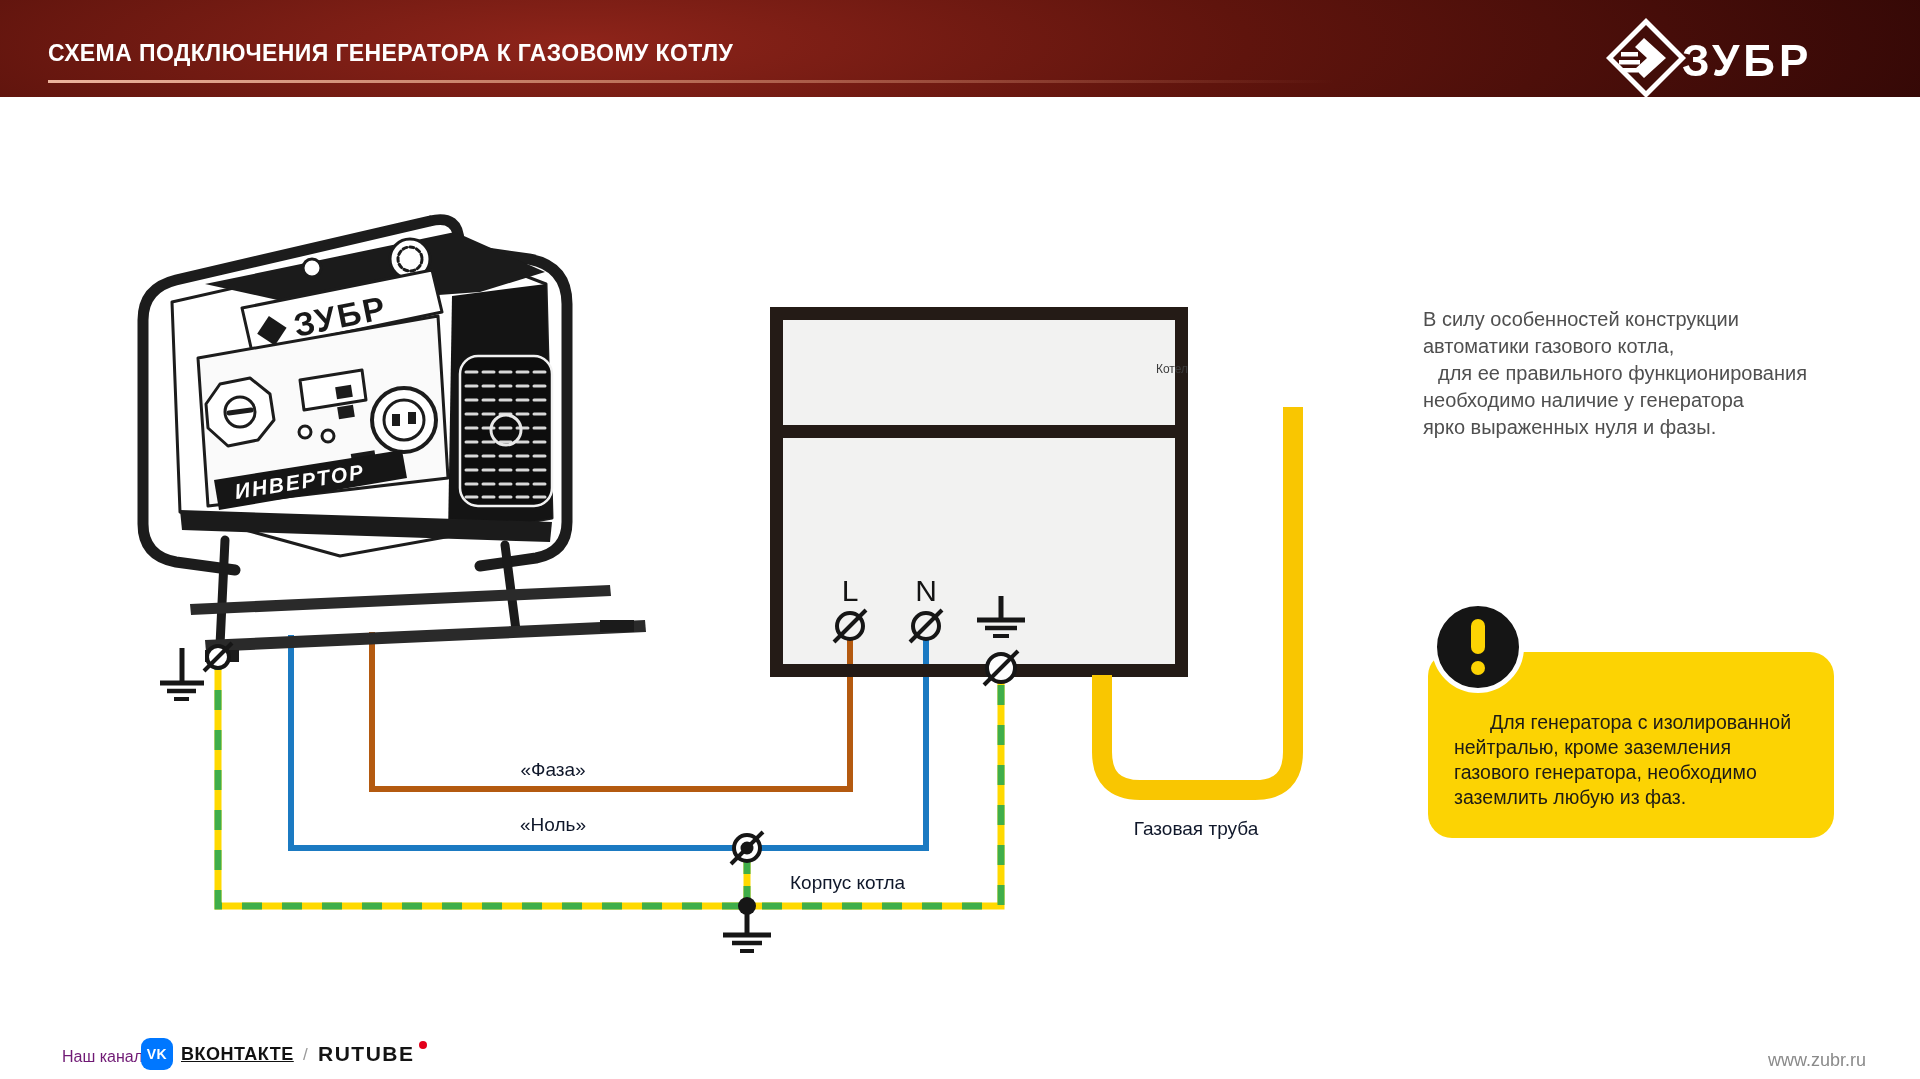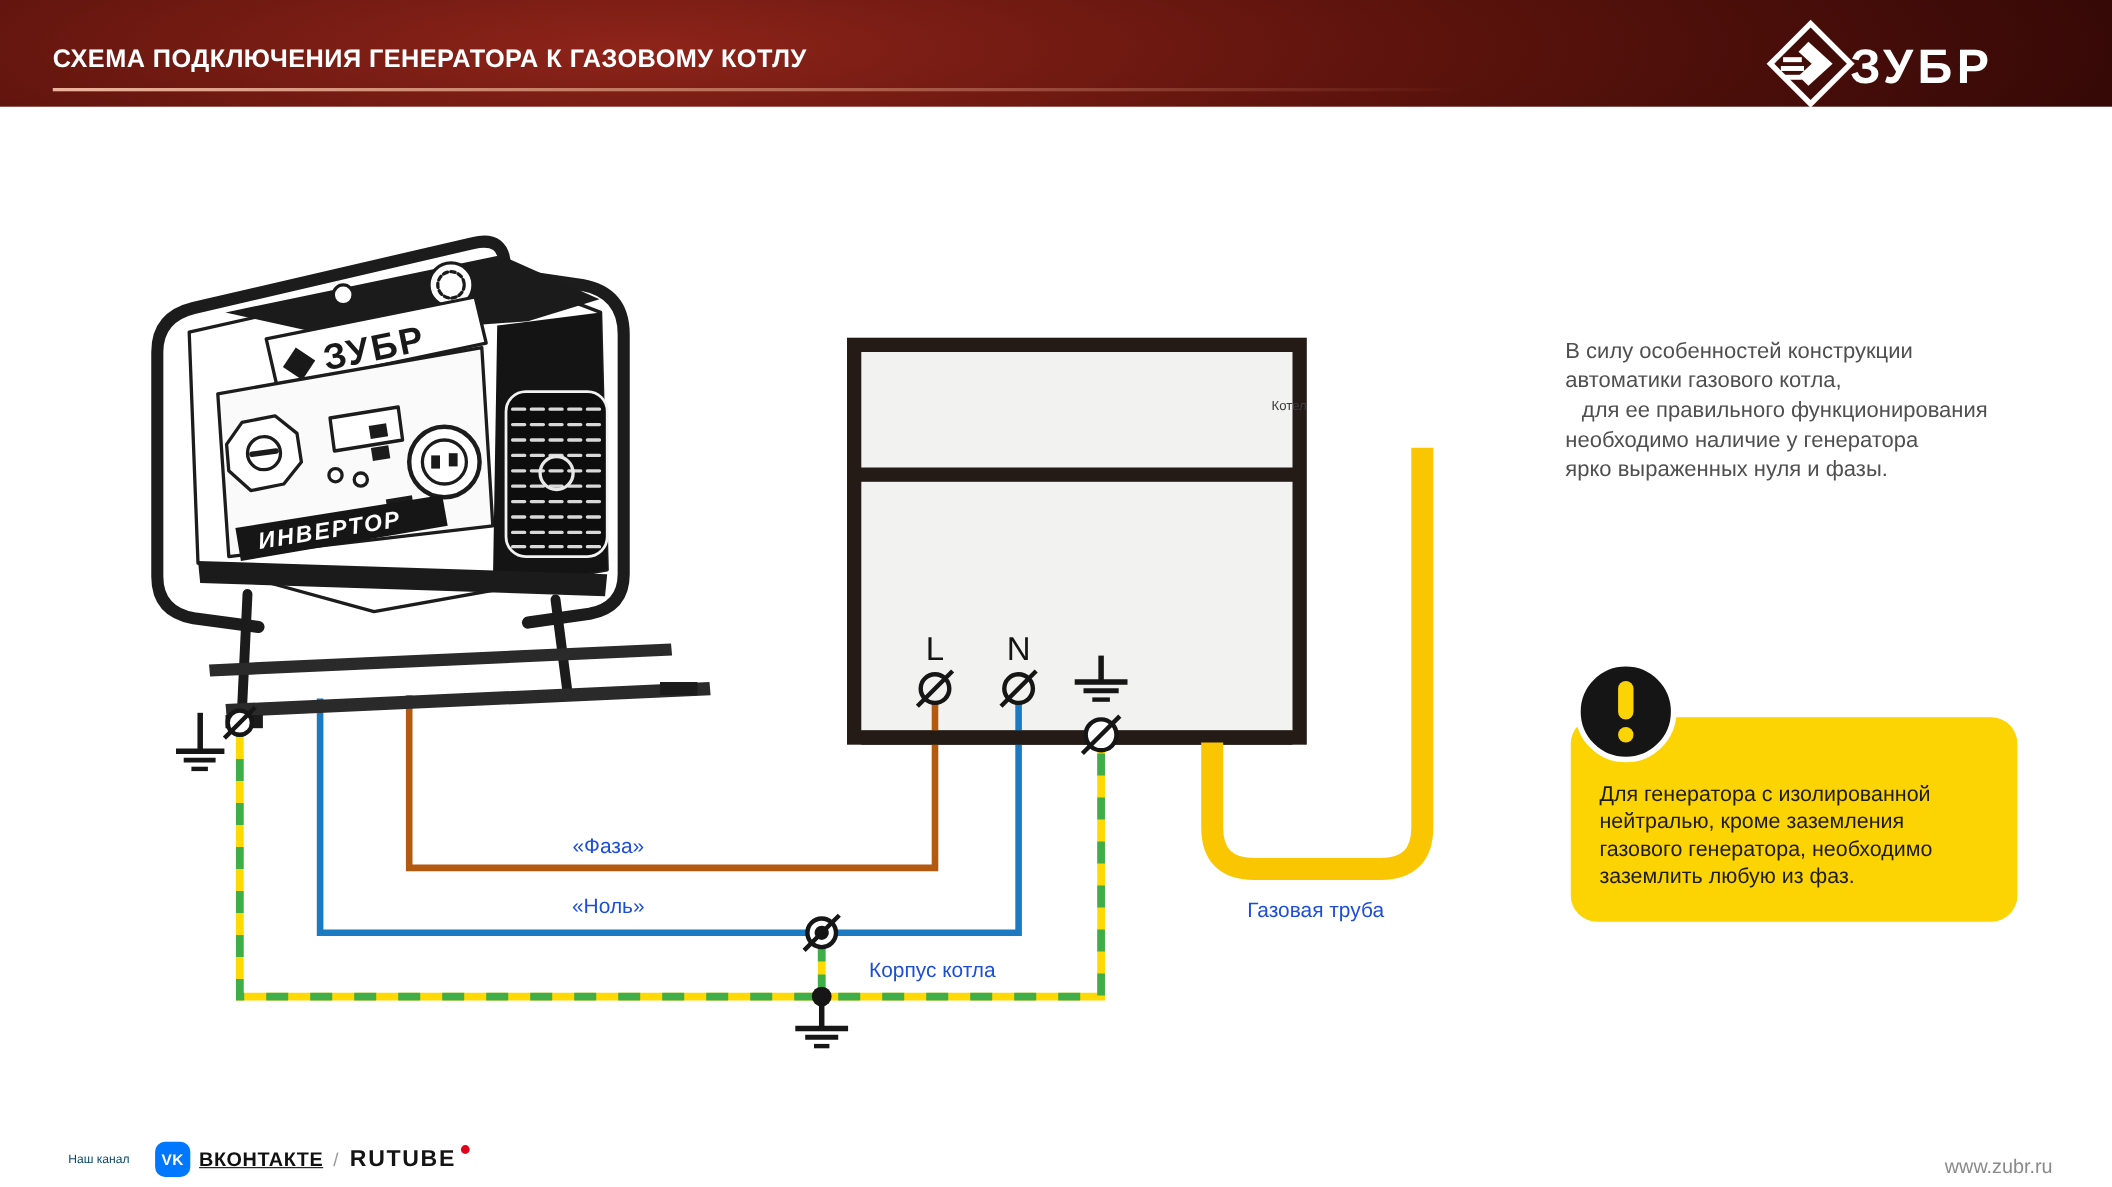--- a/index.html
+++ b/index.html
@@ -25,21 +25,21 @@
   .brand-word{
     left:1682px;top:36px;
     color:#ffffff;font-size:44px;font-weight:800;letter-spacing:4px;white-space:nowrap;
   }
   
   .note-line{
     left:1423px;width:495px;height:27px;
     color:#4f4f4f;font-size:20px;line-height:27px;white-space:nowrap;
   }
   
-  .dlabel{color:#1d4ed8;font-size:19px;white-space:nowrap;}
+  .dlabel{color:#0f172a;font-size:19px;white-space:nowrap;}
   .boiler-label{left:770px;top:362px;width:418px;text-align:right;color:#3c3c3c;font-size:12px;}
   .terminal-letter{width:40px;text-align:center;color:#141414;font-size:30px;font-weight:500;}
   
   .warn-box{
     left:1428px;top:652px;width:406px;height:186px;
     background:#fcd303;border-radius:24px;
   }
   .warn-line{
     left:1454px;width:370px;height:25px;
     color:#1d1b16;font-size:19.5px;line-height:25px;font-weight:500;white-space:nowrap;
@@ -50,21 +50,21 @@
   }
   .warn-icon .bar{
     position:absolute;left:34px;top:13px;width:14px;height:35px;
     background:#fcd303;border-radius:7px;
   }
   .warn-icon .dot{
     position:absolute;left:34px;top:55px;width:14px;height:14px;
     background:#fcd303;border-radius:50%;
   }
   
-  .footer-muted{color:#0c4a6e;font-size:11px;white-space:nowrap;}
+  .footer-muted{color:#701a75;font-size:16px;white-space:nowrap;}
   .vk-badge{
     left:141px;top:1038px;width:32px;height:32px;border-radius:9px;
     background:#0077ff;color:#ffffff;font-size:14px;font-weight:bold;
     display:flex;align-items:center;justify-content:center;letter-spacing:.5px;
   }
   .vk-name{left:181px;top:1044px;color:#111111;font-size:18px;font-weight:bold;letter-spacing:.5px;white-space:nowrap;text-decoration:underline;}
   .sep{left:303px;top:1045px;color:#9a9a9a;font-size:17px;}
   .rutube{left:318px;top:1042px;color:#141414;font-size:21px;font-weight:800;letter-spacing:1.5px;white-space:nowrap;}
   .rutube-dot{position:absolute;left:419px;top:1041px;width:8px;height:8px;border-radius:50%;background:#e3001b;}
   .site{left:1768px;top:1050px;color:#8a8a8a;font-size:18px;white-space:nowrap;}
@@ -234,21 +234,21 @@
 
 <div class="abs boiler-label">Котел</div>
 <div class="abs terminal-letter" style="left:830px;top:574px;">L</div>
 <div class="abs terminal-letter" style="left:906px;top:574px;">N</div>
 <div class="abs dlabel" style="left:480px;top:759px;width:146px;text-align:center;">«Фаза»</div>
 <div class="abs dlabel" style="left:480px;top:814px;width:146px;text-align:center;">«Ноль»</div>
 <div class="abs dlabel" style="left:790px;top:872px;">Корпус котла</div>
 <div class="abs dlabel" style="left:1105px;top:818px;width:182px;text-align:center;">Газовая труба</div>
 
 <div class="abs warn-box"></div>
-<div class="abs warn-line" style="top:710px;">Для генератора с изолированной</div>
+<div class="abs warn-line" style="top:710px;margin-left:36px;">Для генератора с изолированной</div>
 <div class="abs warn-line" style="top:735px;">нейтралью, кроме заземления</div>
 <div class="abs warn-line" style="top:760px;">газового генератора, необходимо</div>
 <div class="abs warn-line" style="top:785px;">заземлить любую из фаз.</div>
 <div class="abs warn-icon">
   <div class="bar"></div>
   <div class="dot"></div>
 </div>
 
 <div class="abs footer-muted" style="left:62px;top:1048px;">Наш канал</div>
 <div class="abs vk-badge">VK</div>

